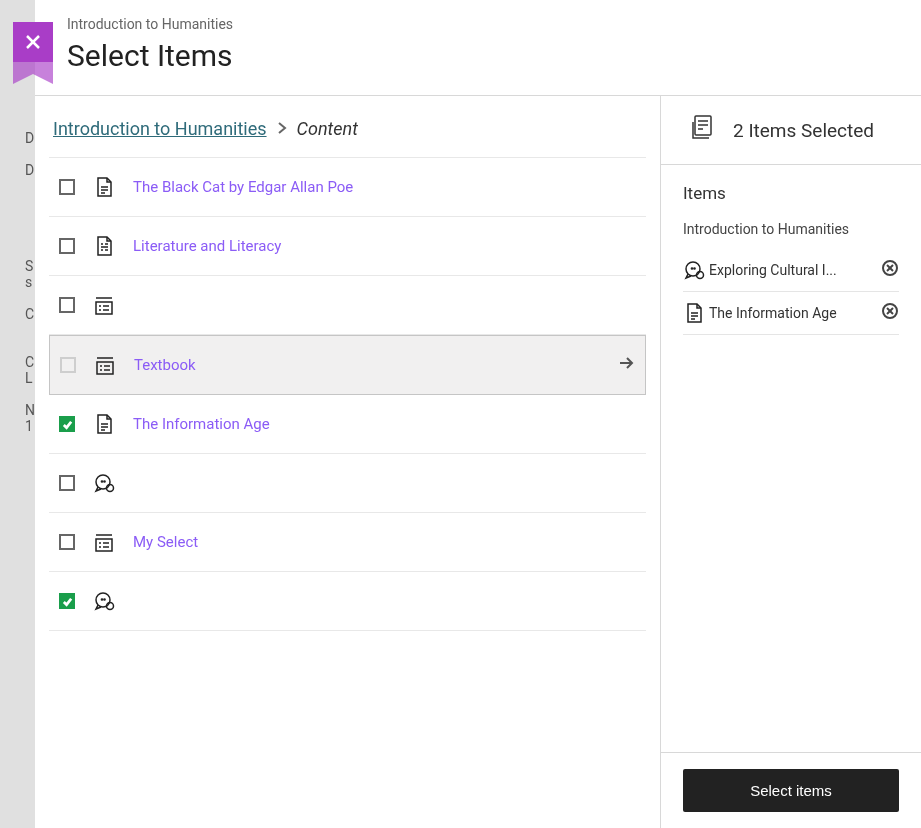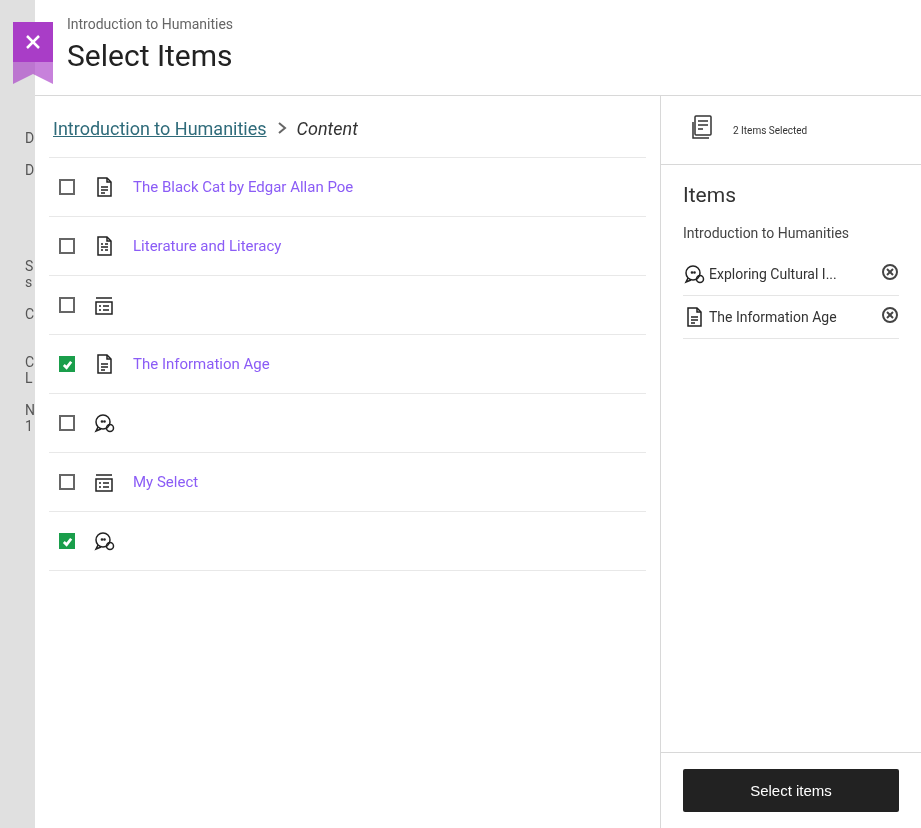--- a/index.html
+++ b/index.html
@@ -232,31 +232,31 @@
     
     .selected-header-icon svg {
       width: 28px;
       height: 28px;
       stroke: #333;
       stroke-width: 1.5;
       fill: none;
     }
     
     .selected-header-text {
-      font-size: 10px;
+      font-size: 19px;
       color: #333;
     }
     
     .selected-body {
       flex: 1;
       padding: 18px 22px;
     }
     
     .items-heading {
-      font-size: 21px;
+      font-size: 17px;
       color: #333;
       margin-bottom: 18px;
     }
     
     .group-label {
       font-size: 14px;
       color: #444;
       margin-bottom: 12px;
     }
     
@@ -393,20 +393,38 @@
             <div class="item-icon">
               <svg viewBox="0 0 22 22">
                 <line x1="3" y1="4" x2="19" y2="4"></line>
                 <rect x="3" y="8" width="16" height="12"></rect>
                 <line x1="6" y1="12" x2="8" y2="12"></line>
                 <line x1="10" y1="12" x2="16" y2="12"></line>
                 <line x1="6" y1="16" x2="8" y2="16"></line>
                 <line x1="10" y1="16" x2="16" y2="16"></line>
               </svg>
             </div>
+          </div>
+          <div class="item-row highlighted">
+            <div class="checkbox"></div>
+            <div class="item-icon">
+              <svg viewBox="0 0 22 22">
+                <line x1="3" y1="4" x2="19" y2="4"></line>
+                <rect x="3" y="8" width="16" height="12"></rect>
+                <line x1="6" y1="12" x2="8" y2="12"></line>
+                <line x1="10" y1="12" x2="16" y2="12"></line>
+                <line x1="6" y1="16" x2="8" y2="16"></line>
+                <line x1="10" y1="16" x2="16" y2="16"></line>
+              </svg>
+            </div>
+            <div class="item-label">Textbook</div>
+            <div class="item-arrow"><svg viewBox="0 0 18 18">
+                <line x1="3" y1="9" x2="14" y2="9"></line>
+                <polyline points="10,4 15,9 10,14"></polyline>
+              </svg></div>
           </div>
           <div class="item-row">
             <div class="checkbox checked">
               <svg viewBox="0 0 12 12">
                 <polyline points="2,6.5 5,9.5 10,3"></polyline>
               </svg>
             </div>
             <div class="item-icon">
               <svg viewBox="0 0 22 22">
                 <path d="M5 2 h9 l4 4 v14 h-13 z"></path>

